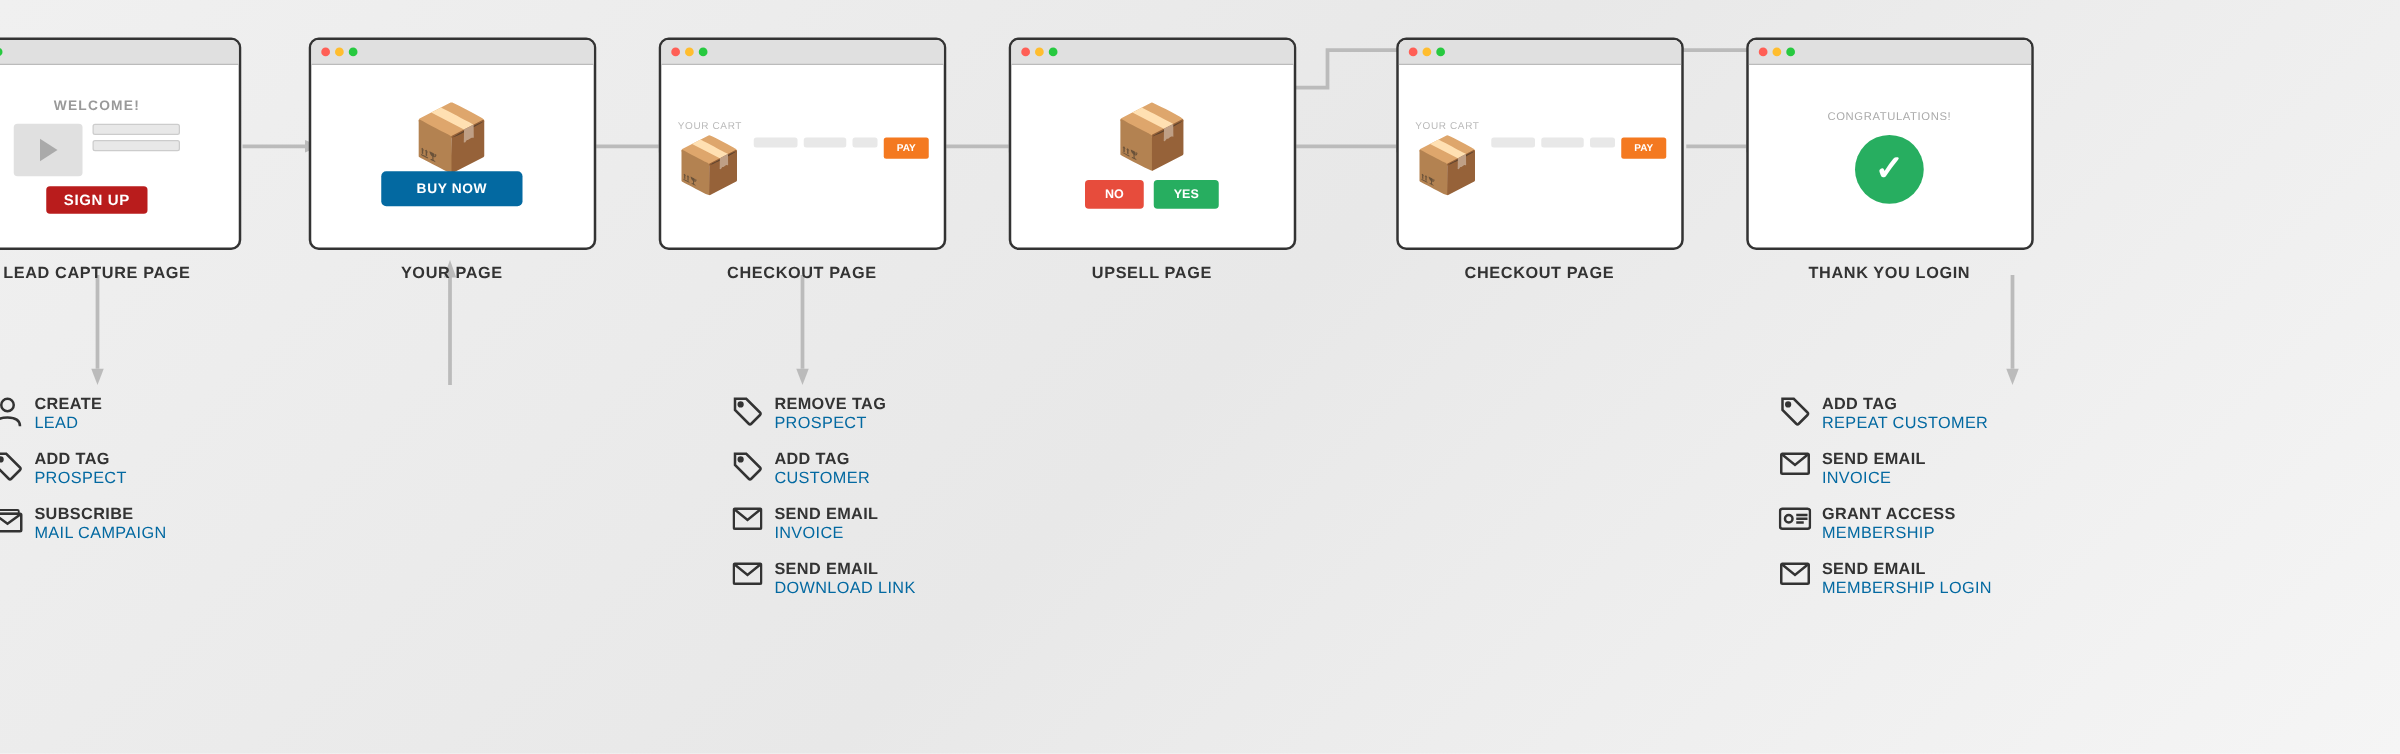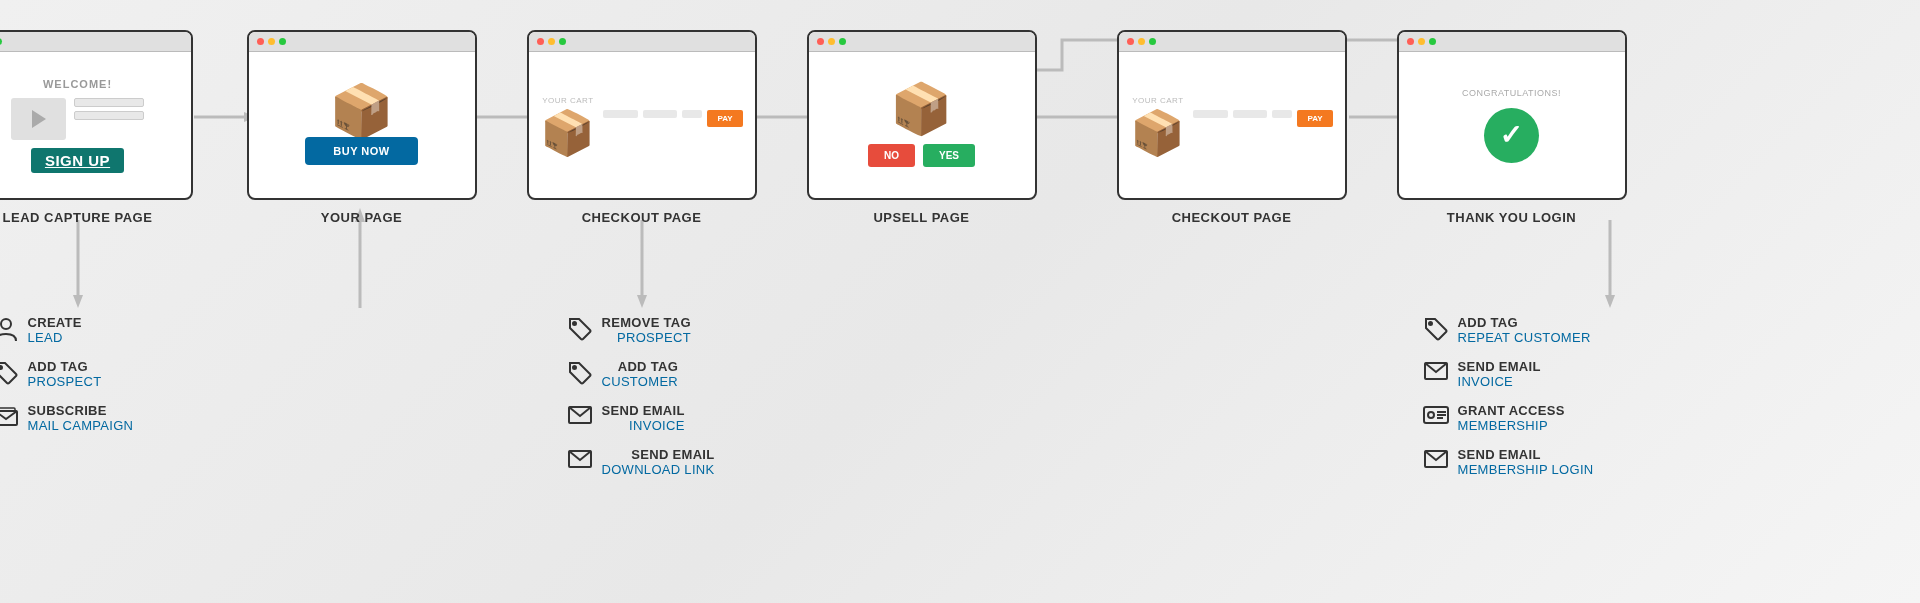--- a/index.html
+++ b/index.html
@@ -105,30 +105,29 @@
       gap: 4px;
     }
     .mock-input {
       width: 70px;
       height: 9px;
       background: #e8e8e8;
       border: 1px solid #ccc;
       border-radius: 2px;
     }
     .signup-btn {
-      background: #0f766e;
+      background: #b91c1c;
       color: white;
-      font-size: 15px;
+      font-size: 12px;
       font-weight: bold;
       padding: 4px 14px;
       border-radius: 3px;
       border: none;
       cursor: pointer;
       letter-spacing: 0.5px;
-      text-decoration: underline;
     }
 
     
     .sales-page-content {
       display: flex;
       flex-direction: column;
       align-items: center;
       justify-content: center;
       height: 100%;
     }
@@ -511,21 +510,21 @@
             <rect x="4" y="3" width="18" height="3" rx="1" stroke="#333" stroke-width="1.5"></rect>
           </svg>
         </div>
         <div class="action-text">
           <span class="action-label">SUBSCRIBE</span>
           <span class="action-value">MAIL CAMPAIGN</span>
         </div>
       </div>
     </div>
 
-    <div style="position:absolute; left:604px; top:285px;text-align:right;">
+    <div style="position:absolute; left:622px; top:285px;">
 
       <div class="action-item" style="margin-bottom:14px;">
         <div class="action-icon">
           <svg width="24" height="24" viewBox="0 0 24 24" fill="none" stroke="#333" stroke-width="2">
             <path d="M2 2 L2 11 L13 22 Q14 23 15 22 L22 15 Q23 14 22 13 L11 2 Z"></path>
             <circle cx="6.5" cy="6.5" r="1.5" fill="#333"></circle>
           </svg>
         </div>
         <div class="action-text">
           <span class="action-label">REMOVE TAG</span>

